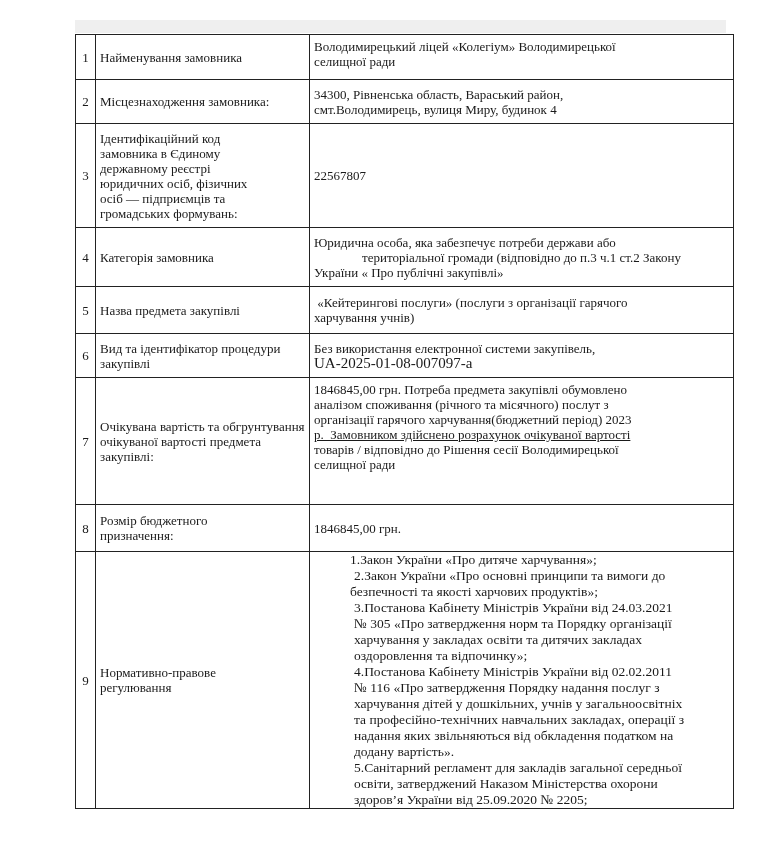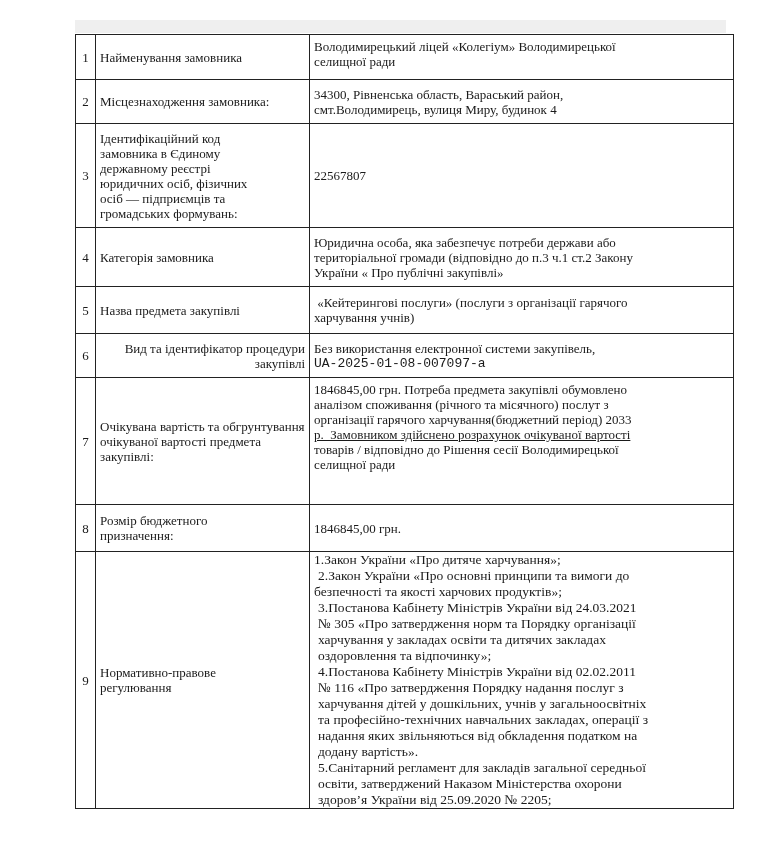--- a/index.html
+++ b/index.html
@@ -9,23 +9,23 @@
   table.doc { position: absolute; left: 75px; top: 34px; width: 659px; border-collapse: collapse;
               table-layout: fixed; font-size: 13px; line-height: 15px; }
   table.doc td { border: 1.5px solid #222; vertical-align: middle; padding: 0 4px; }
   td.num { width: 11px; text-align: center; padding: 0 2px; }
   td.label { width: 205px; }
   td.val { }
   .r1 { height: 45px; } .r2 { height: 44px; } .r3 { height: 104px; }
   .r4 { height: 59px; } .r5 { height: 47px; } .r6 { height: 44px; }
   .r7 { height: 127px; } .r8 { height: 47px; } .r9 { height: 255px; }
   td.val.top { vertical-align: top; padding-top: 4px; }
-  .code { font-family: Liberation Mono, monospace; font-size: 13px; }
+  .code { font-family: Liberation Serif, serif; font-size: 15px; }
   .legal { font-size: 13.5px; line-height: 16px; overflow: hidden; padding-right: 0; padding-top: 6px; vertical-align: top; }
-  .legal div { white-space: nowrap; overflow: hidden; text-align: justify; }
+  .legal div { white-space: nowrap; overflow: hidden; text-align: justify; margin-left: 36px; }
   .legal .ind { padding-left: 4px; }
 </style>
 </head>
 <body>
 
 <div class="topbar"></div>
 
 <table class="doc">
   <tbody>
     <tr class="r1">
@@ -49,47 +49,47 @@
       <td class="label" style="padding-right:60px;">Ідентифікаційний код замовника в Єдиному державному реєстрі юридичних осіб, фізичних осіб — підприємців та громадських формувань:</td>
       <td class="val">
         <div>22567807</div>
       </td>
     </tr>
     <tr class="r4">
       <td class="num">4</td>
       <td class="label">Категорія замовника</td>
       <td class="val">
         <div>Юридична особа, яка забезпечує потреби держави або</div>
-        <div style="white-space:nowrap;">територіальної громади (відповідно до п.3 ч.1 ст.2 Закону</div>
+        <div style="white-space:nowrap;text-align:center;">територіальної громади (відповідно до п.3 ч.1 ст.2 Закону</div>
         <div>України « Про публічні закупівлі»</div>
       </td>
     </tr>
     <tr class="r5">
       <td class="num">5</td>
       <td class="label">Назва предмета закупівлі</td>
       <td class="val">
         <div style="white-space:pre;"> «Кейтерингові послуги» (послуги з організації гарячого</div>
         <div>харчування учнів)</div>
       </td>
     </tr>
     <tr class="r6">
       <td class="num">6</td>
-      <td class="label" style="text-align:right;">Вид та ідентифікатор процедури закупівлі</td>
+      <td class="label" style="">Вид та ідентифікатор процедури закупівлі</td>
       <td class="val">
         <div>Без використання електронної системи закупівель,</div>
         <div class="code">UA-2025-01-08-007097-a</div>
       </td>
     </tr>
     <tr class="r7">
       <td class="num">7</td>
       <td class="label">Очікувана вартість та обгрунтування очікуваної вартості предмета закупівлі:</td>
       <td class="val top">
         <div>1846845,00 грн. Потреба предмета закупівлі обумовлено</div>
         <div>аналізом споживання (річного та місячного) послут з</div>
-        <div>організації гарячого харчування(бюджетний період) 2033</div>
+        <div>організації гарячого харчування(бюджетний період) 2023</div>
         <div style="white-space:pre;text-decoration:underline;">р.  Замовником здійснено розрахунок очікуваної вартості</div>
         <div>товарів / відповідно до Рішення сесії Володимирецької</div>
         <div>селищної ради</div>
       </td>
     </tr>
     <tr class="r8">
       <td class="num">8</td>
       <td class="label" style="padding-right:46px;">Розмір бюджетного призначення:</td>
       <td class="val">
         <div>1846845,00 грн.</div>

